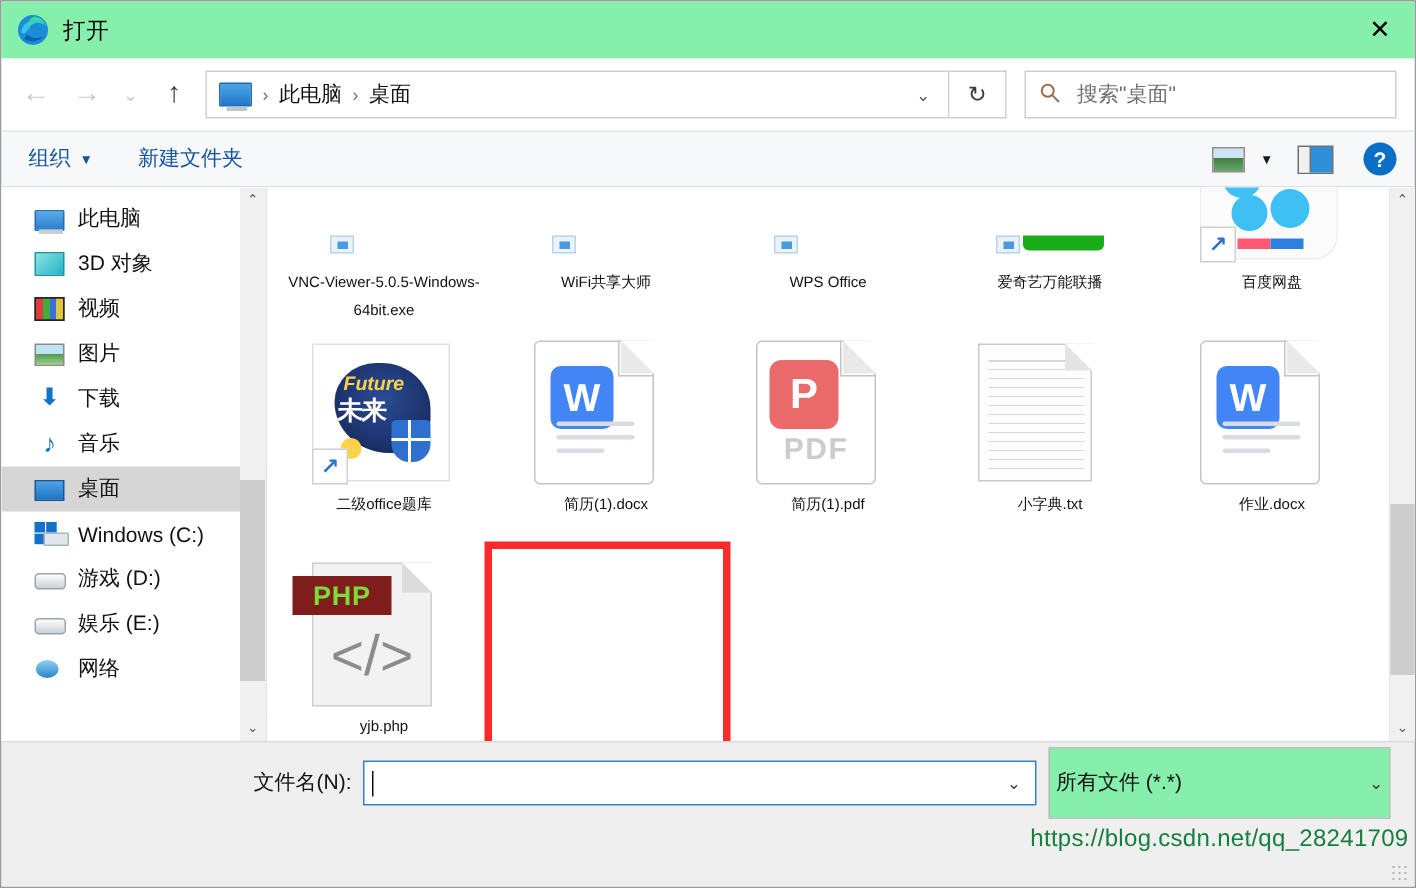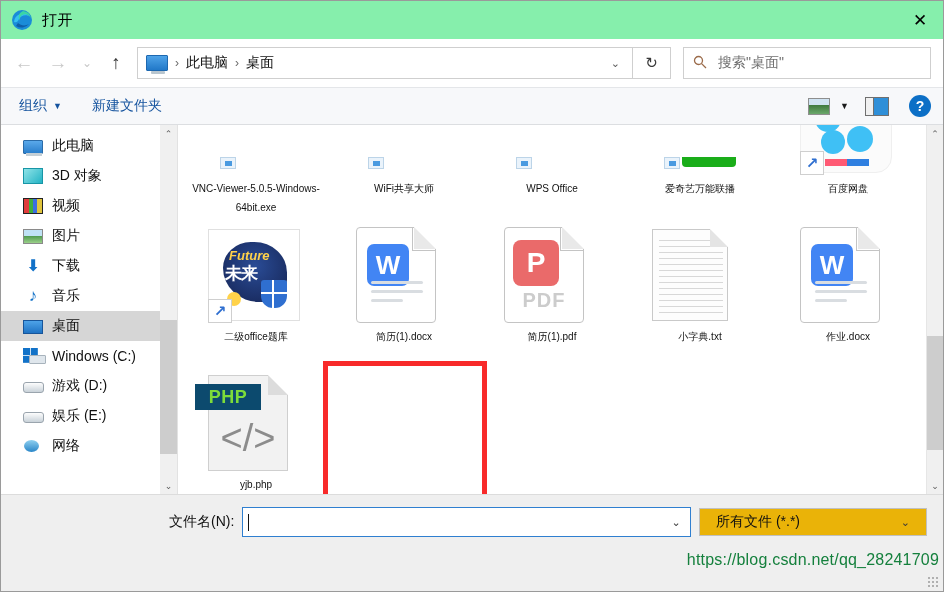--- a/index.html
+++ b/index.html
@@ -227,21 +227,21 @@
   .txt-page::after{content:""; position:absolute; right:-1px; top:-1px;
     border-width:0 18px 18px 0; border-style:solid; border-color:#e4e4e4 #ffffff;}
 
   .php-page {
     width:80px; height:96px; background:#f2f2f2; border:1px solid #cfcfcf; position:relative;
   }
   .php-page::after{content:""; position:absolute; right:-1px; top:-1px;
     border-width:0 20px 20px 0; border-style:solid; border-color:#dcdcdc #ffffff;}
   .php-label {
     position:absolute; left:-14px; top:8px; width:66px; height:26px;
-    background:#0c4a6e; color:#7ddc3a; font-size:18px; font-weight:bold;
+    background:#7f1d1d; color:#7ddc3a; font-size:18px; font-weight:bold;
     display:flex; align-items:center; justify-content:center; letter-spacing:.5px;
   }
   .php-code {
     position:absolute; left:0; right:0; top:40px; text-align:center;
     color:#8c8c8c; font-size:38px; font-weight:300;
     font-family:"Liberation Sans", sans-serif; line-height:44px;
   }
 
   .baidu-tile {
     width:92px; height:92px; background:#fbfbfb; border-radius:16px;
@@ -309,23 +309,23 @@
     border:1px solid #2f7fd0; display:flex; align-items:center;
     padding-left:5px; position:relative; min-width:0;
   }
   #fn-caret { width:1px; height:17px; background:#111; }
   #fn-chevron {
     width:28px; height:30px; border-left:none;
     display:flex; align-items:center; justify-content:center;
     color:#3a3a3a; font-size:11px;
   }
   #filter-select {
-    width:228px; height:28px; flex:0 0 228px; margin-left:8px;
-    background:#eab308; border:1px solid #c0c0c0;
-    display:flex; align-items:center; padding:0 16px;
+    width:228px; height:48px; flex:0 0 228px; margin-left:8px;
+    background:#86efac; border:1px solid #c0c0c0;
+    display:flex; align-items:center; padding:0 4px;
     font-size:14px; color:#111;
   }
   #filter-chevron { margin-left:auto; font-size:11px; color:#3a3a3a; }
 
   #row-buttons { display:flex; justify-content:flex-end; margin-top:10px; }
   .dlg-btn {
     width:110px; height:30px; font-size:14px; color:#111;
     display:flex; align-items:center; justify-content:center;
     background:#e1e1e1; border:1px solid #b6b6b6; margin-left:10px;
   }

